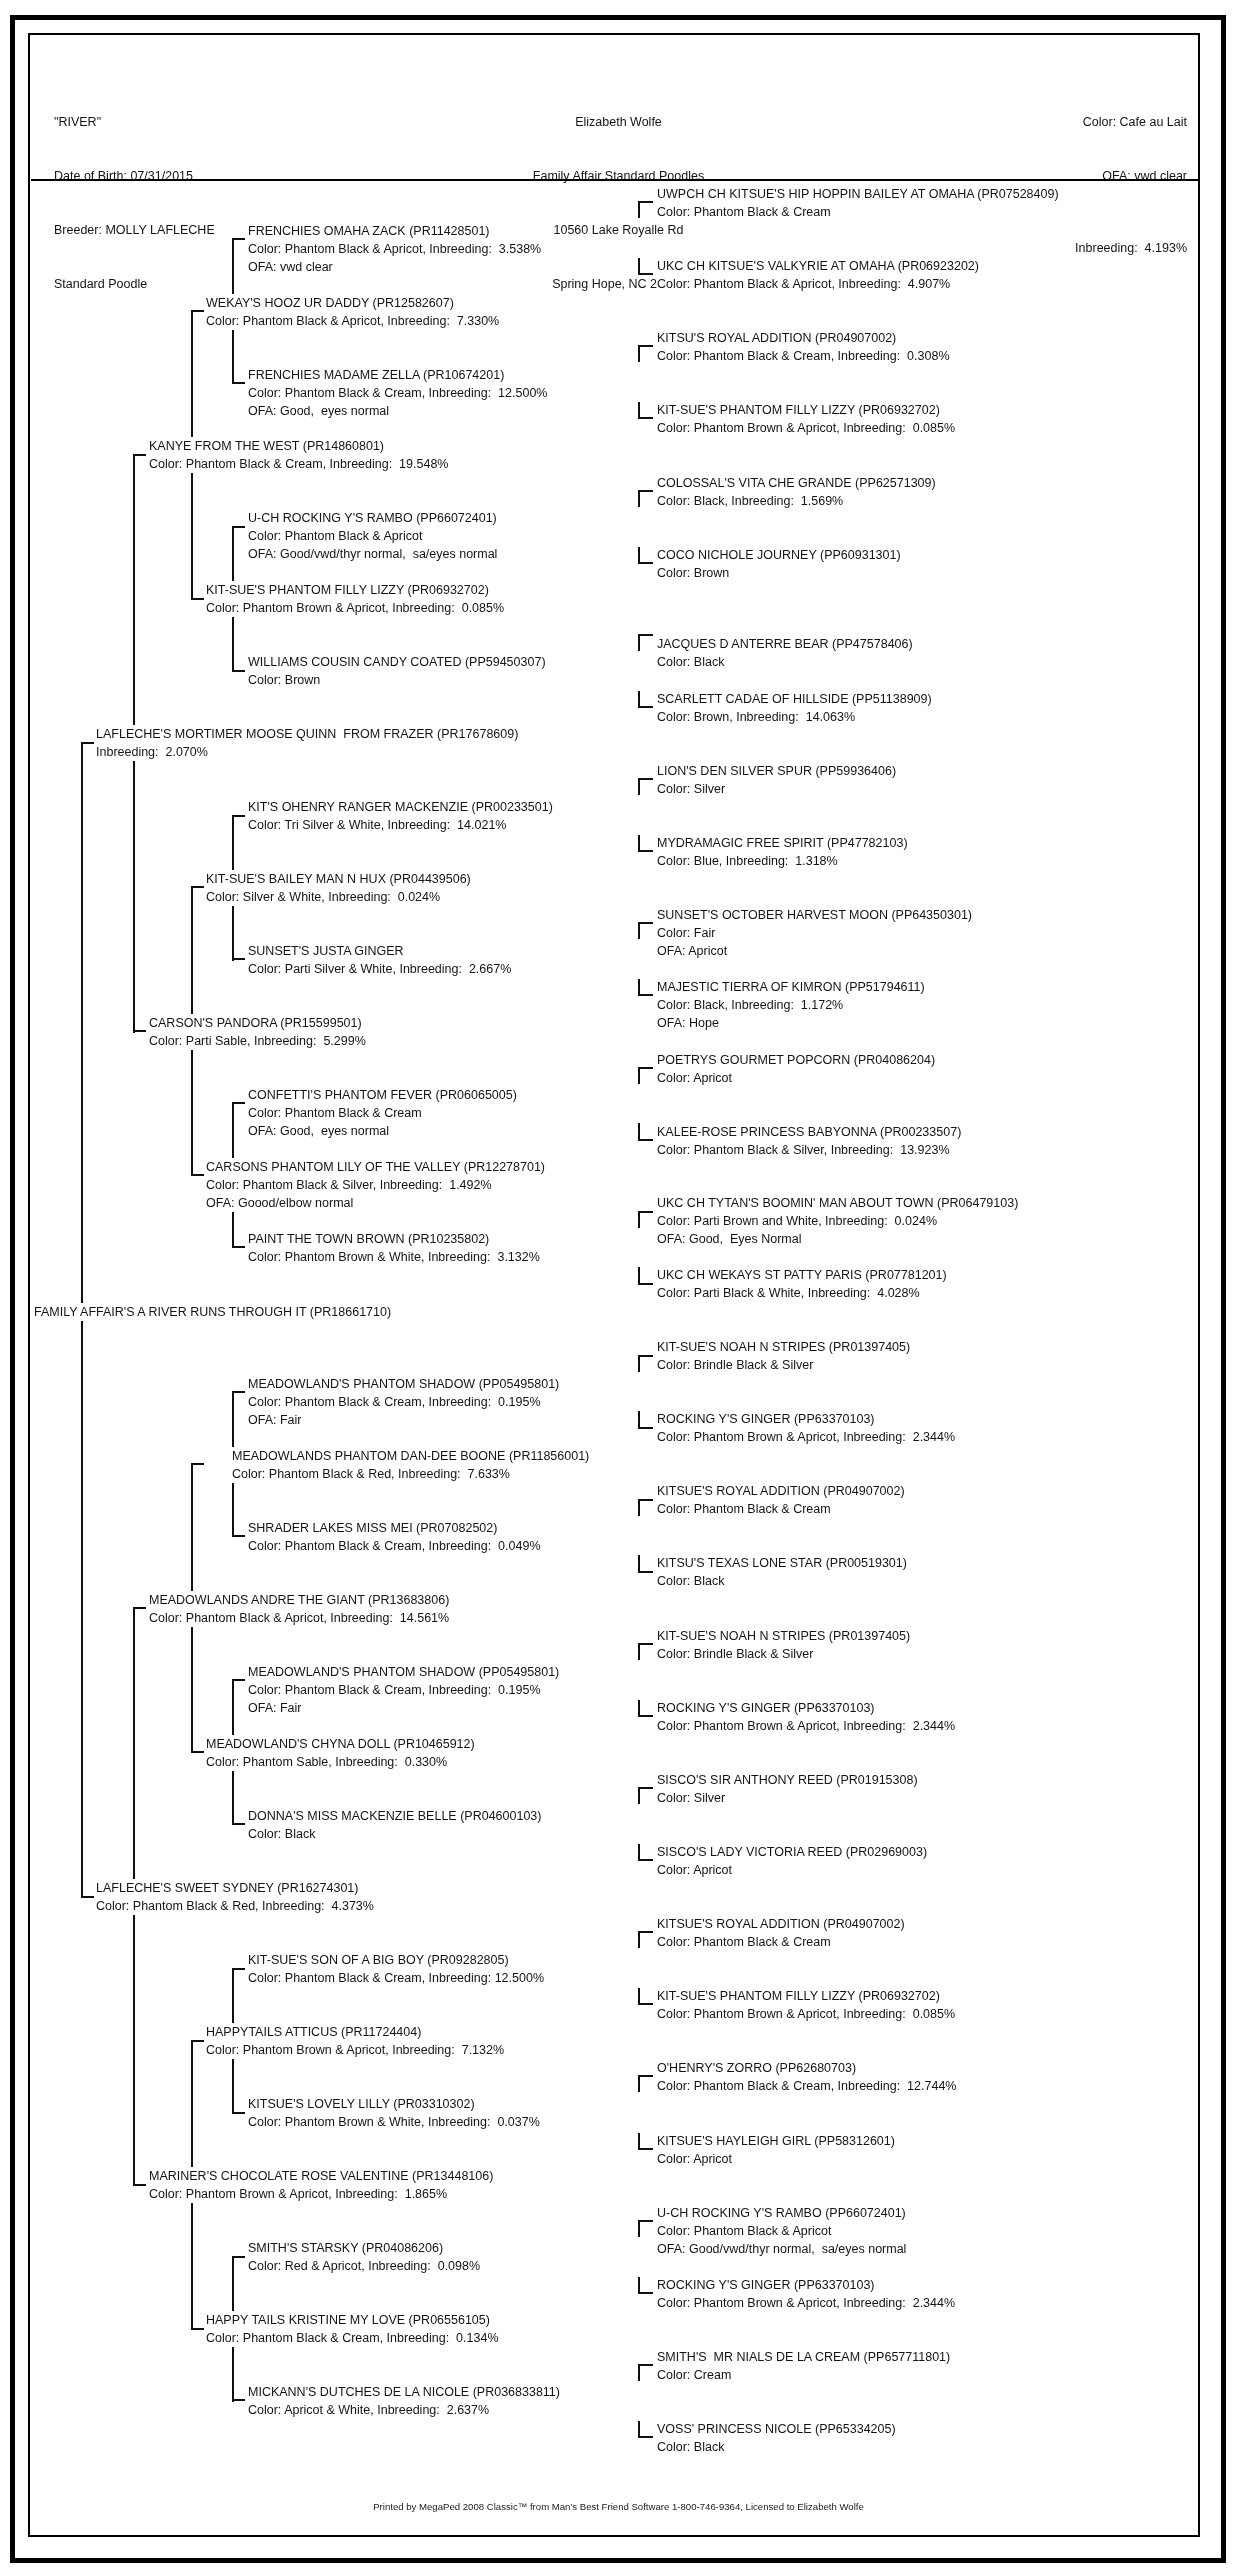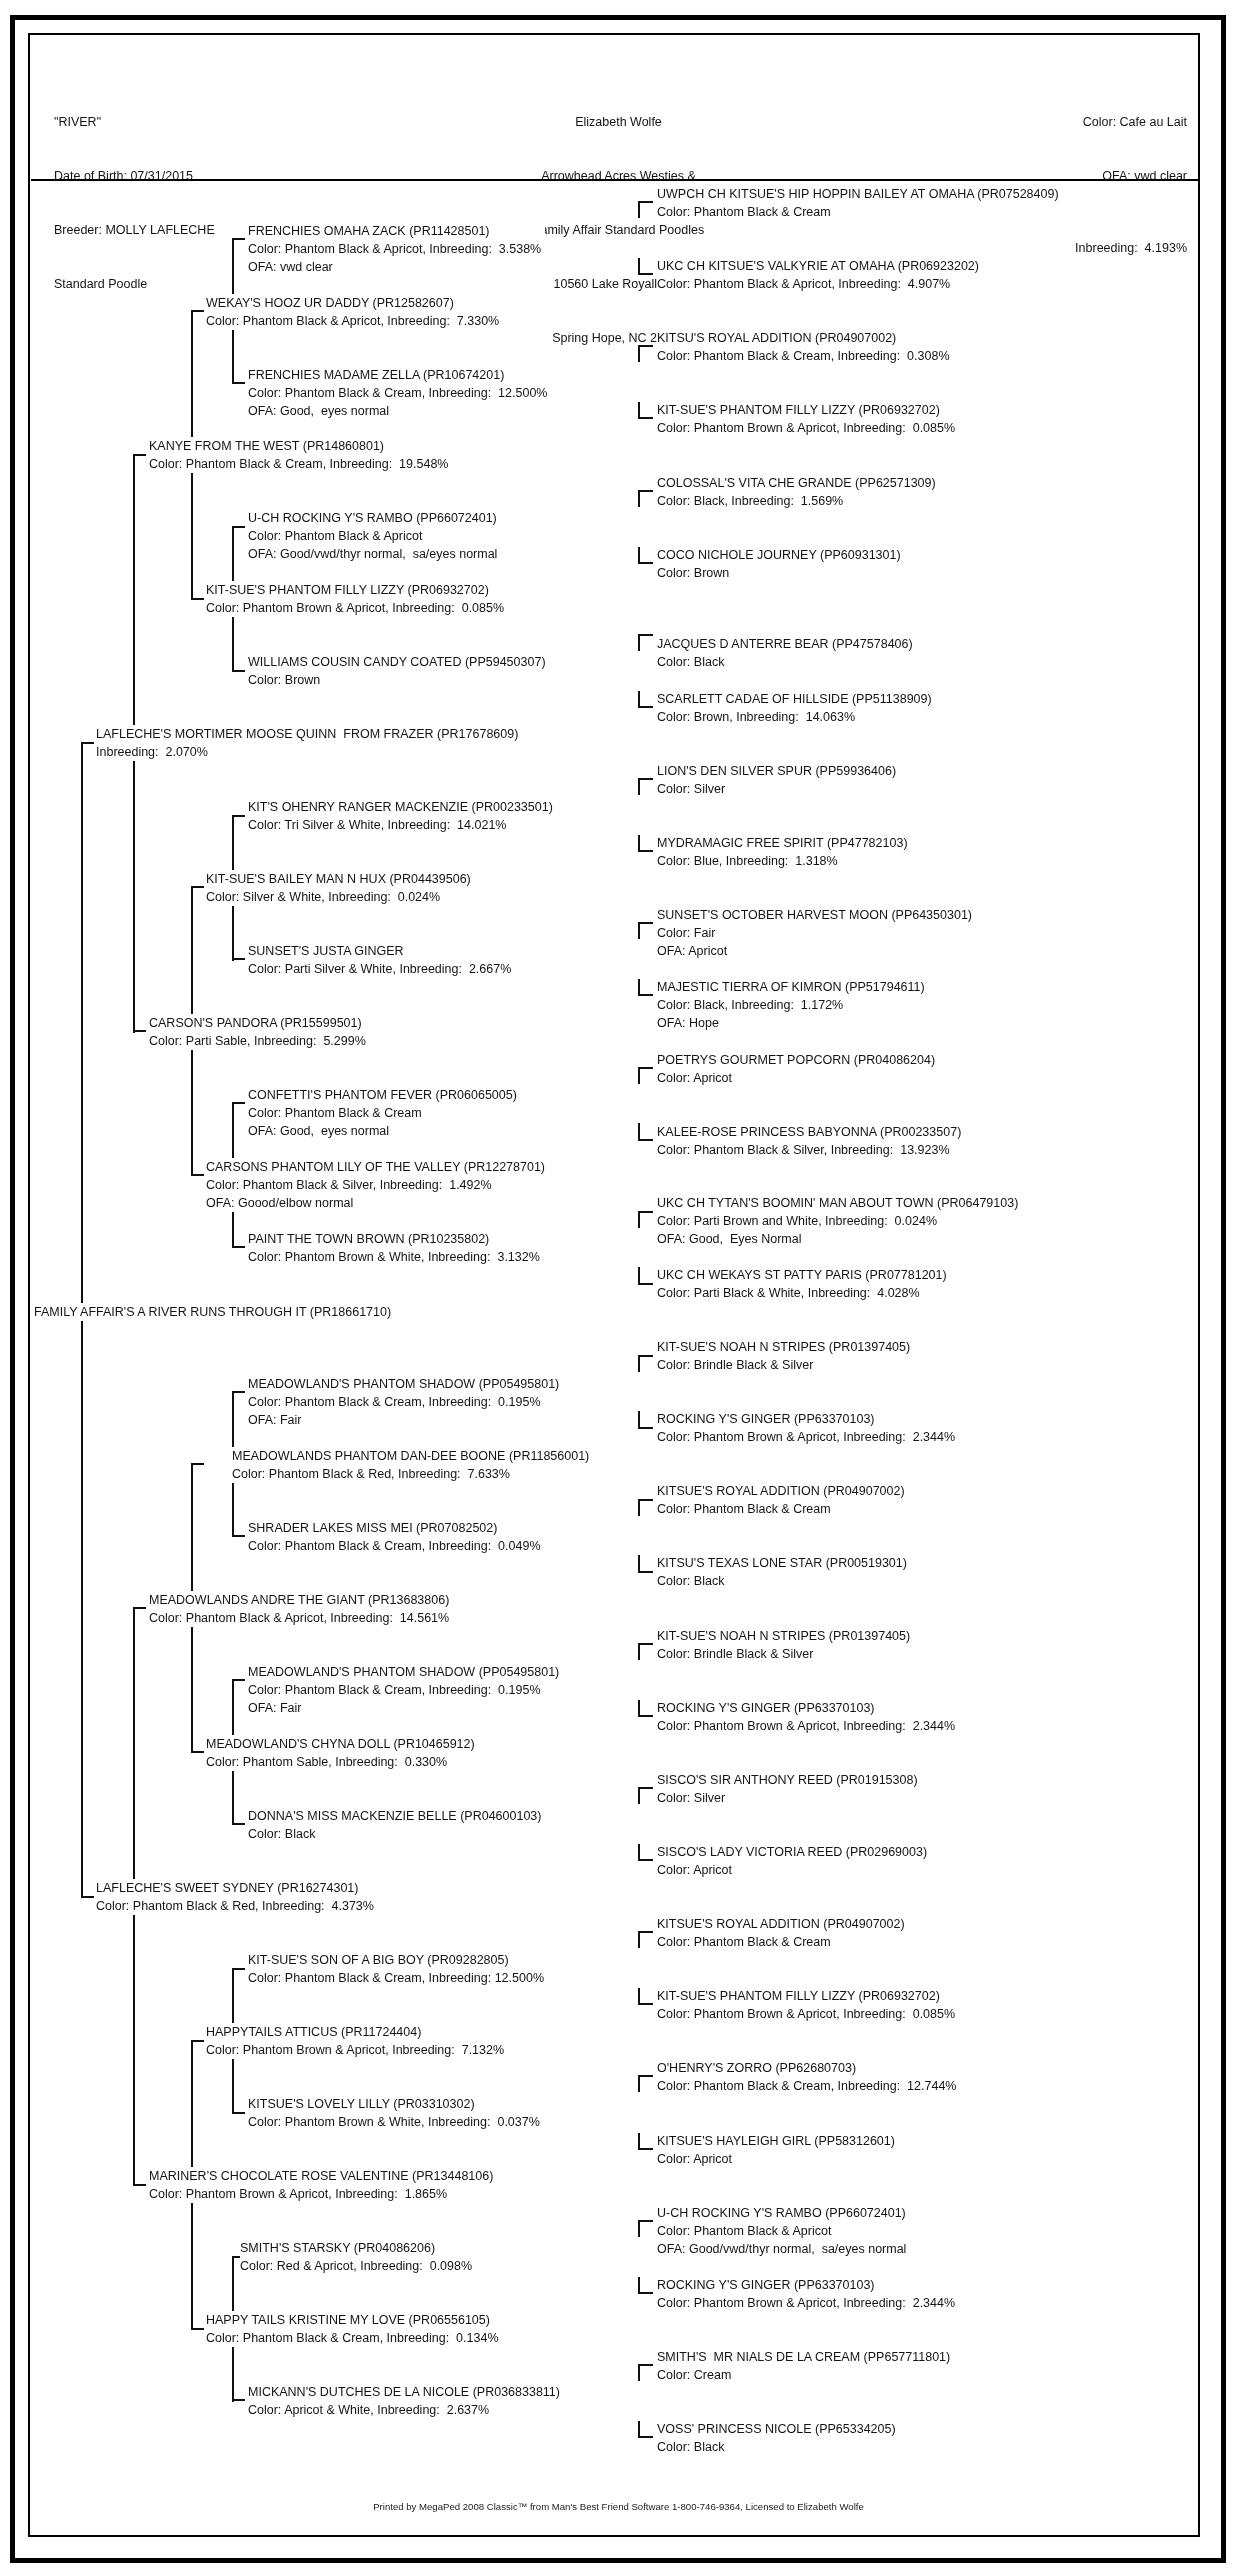--- a/index.html
+++ b/index.html
@@ -35,21 +35,20 @@
 
   <div class="hleft">
     <div>"RIVER"</div>
     <div>Date of Birth: 07/31/2015</div>
     <div>Breeder: MOLLY LAFLECHE</div>
     <div>Standard Poodle</div>
   </div>
 
   <div class="hcenter">
     <div>Elizabeth Wolfe</div>
-    <div>Arrowhead Acres Westies &amp;</div>
     <div>Family Affair Standard Poodles</div>
     <div>10560 Lake Royalle Rd</div>
     <div>Spring Hope, NC 27882</div>
   </div>
 
   <div class="hright">
     <div>Color: Cafe au Lait</div>
     <div>OFA: vwd clear</div>
     <div class="gap">Inbreeding:  4.193%</div>
   </div>
@@ -208,21 +207,21 @@
       <div class="ln" style="left: 638px; top: 2075px; width: 15.4px; height: 1.9px;"></div>
       <div class="ln" style="left: 638px; top: 2075px; width: 1.9px; height: 17.3px;"></div>
       <div class="ln" style="left: 638px; top: 2148px; width: 15.4px; height: 1.9px;"></div>
       <div class="ln" style="left: 638px; top: 2133px; width: 1.9px; height: 17.3px;"></div>
       <div class="entry" style="left: 657px; top: 2059px;"><div class="nm">O'HENRY'S ZORRO (PP62680703)</div><div class="dt">Color: Phantom Black &amp; Cream, Inbreeding:  12.744%</div></div>
       <div class="entry" style="left: 657px; top: 2132px;"><div class="nm">KITSUE'S HAYLEIGH GIRL (PP58312601)</div><div class="dt">Color: Apricot</div></div>
       <div class="entry" style="left: 206px; top: 2311px;"><div class="nm">HAPPY TAILS KRISTINE MY LOVE (PR06556105)</div><div class="dt">Color: Phantom Black &amp; Cream, Inbreeding:  0.134%</div></div>
       <div class="ln" style="left: 232px; top: 2256px; width: 13.4px; height: 1.9px;"></div>
       <div class="ln" style="left: 232px; top: 2399px; width: 13.4px; height: 1.9px;"></div>
       <div class="ln" style="left: 232px; top: 2256px; width: 1.9px; height: 146px;"></div>
-      <div class="entry" style="left: 240px; top: 2239px;"><div class="nm">SMITH'S STARSKY (PR04086206)</div><div class="dt">Color: Red &amp; Apricot, Inbreeding:  0.098%</div></div>
+      <div class="entry" style="left: 248px; top: 2239px;"><div class="nm">SMITH'S STARSKY (PR04086206)</div><div class="dt">Color: Red &amp; Apricot, Inbreeding:  0.098%</div></div>
       <div class="ln" style="left: 638px; top: 2220px; width: 15.4px; height: 1.9px;"></div>
       <div class="ln" style="left: 638px; top: 2220px; width: 1.9px; height: 17.3px;"></div>
       <div class="ln" style="left: 638px; top: 2292px; width: 15.4px; height: 1.9px;"></div>
       <div class="ln" style="left: 638px; top: 2277px; width: 1.9px; height: 17.3px;"></div>
       <div class="entry" style="left: 657px; top: 2204px;"><div class="nm">U-CH ROCKING Y'S RAMBO (PP66072401)</div><div class="dt">Color: Phantom Black &amp; Apricot</div><div class="dt">OFA: Good/vwd/thyr normal,  sa/eyes normal</div></div>
       <div class="entry" style="left: 657px; top: 2276px;"><div class="nm">ROCKING Y'S GINGER (PP63370103)</div><div class="dt">Color: Phantom Brown &amp; Apricot, Inbreeding:  2.344%</div></div>
       <div class="entry" style="left: 248px; top: 2383px;"><div class="nm">MICKANN'S DUTCHES DE LA NICOLE (PR036833811)</div><div class="dt">Color: Apricot &amp; White, Inbreeding:  2.637%</div></div>
       <div class="ln" style="left: 638px; top: 2364px; width: 15.4px; height: 1.9px;"></div>
       <div class="ln" style="left: 638px; top: 2364px; width: 1.9px; height: 17.3px;"></div>
       <div class="ln" style="left: 638px; top: 2436px; width: 15.4px; height: 1.9px;"></div>

